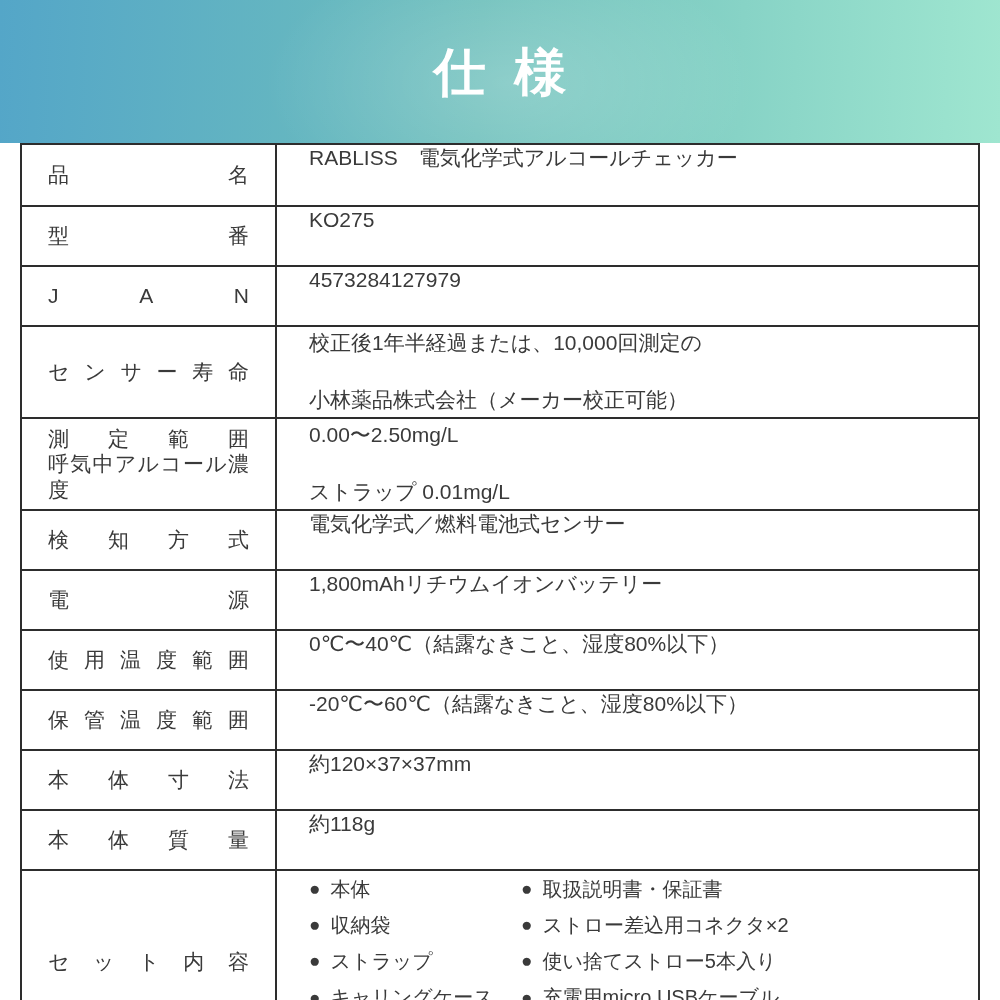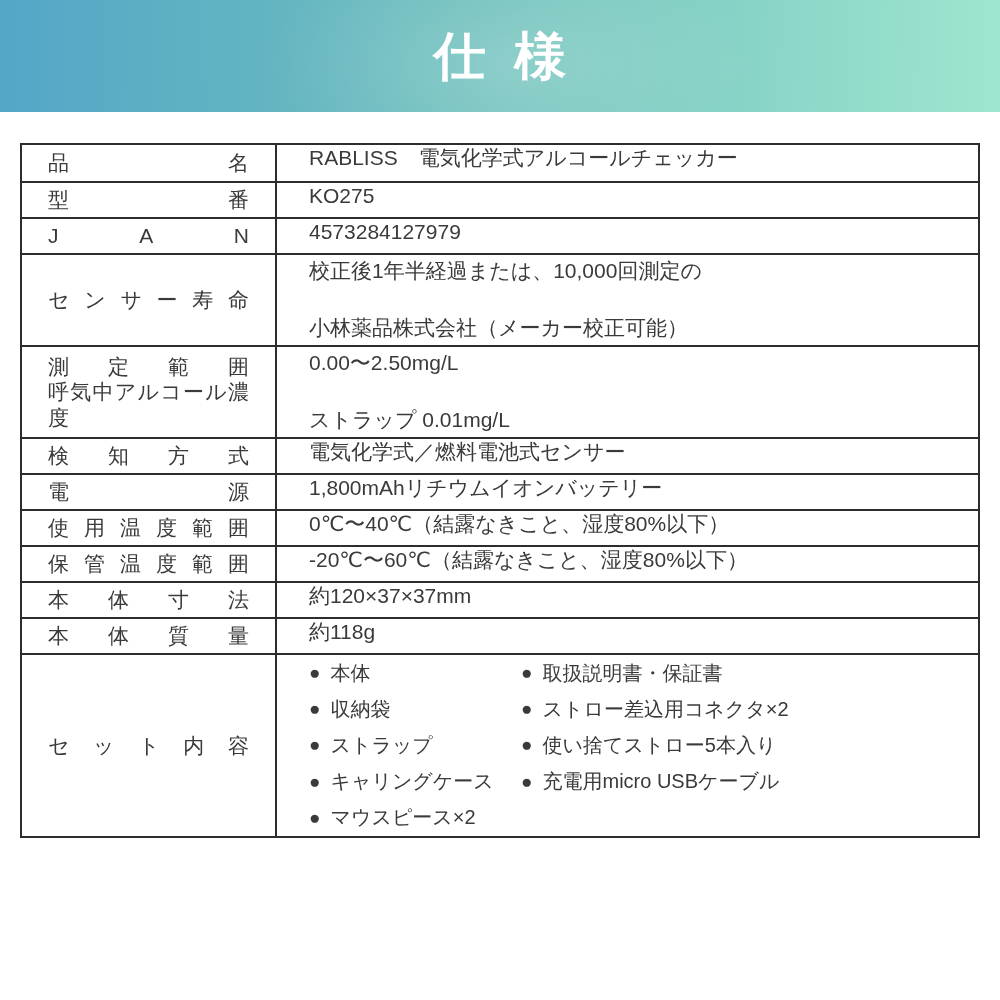--- a/index.html
+++ b/index.html
@@ -15,21 +15,21 @@
     width: 1000px;
     height: 1000px;
     overflow: hidden;
   }
 
   
   .header {
     position: absolute;
     top: 0; left: 0;
     width: 1000px;
-    height: 112px;
+    height: 143px;
     background:
       radial-gradient(ellipse 340px 190px at 51% 58%, rgba(255,255,255,0.20), rgba(255,255,255,0) 72%),
       linear-gradient(92deg, #54a6c8 0%, #6fc0bc 48%, #9fe6d0 100%);
     display: flex;
     align-items: center;
     justify-content: center;
   }
   .title {
     color: #ffffff;
     font-size: 52px;
@@ -47,21 +47,21 @@
     width: 960px;
     box-sizing: border-box;
     border: 2px solid #2d2d2d;
     background: #ffffff;
   }
   .row {
     display: flex;
     box-sizing: border-box;
   }
   .row + .row { border-top: 2px solid #2d2d2d; }
-  .r-single { height: 36px; }
+  .r-single { height: 60px; }
   .r-double { height: 92px; }
   .r-set    { height: 183px; }
 
   .label-cell {
     flex: 0 0 255px;
     width: 255px;
     box-sizing: border-box;
     border-right: 2px solid #2d2d2d;
     padding: 0 26px;
     display: flex;

